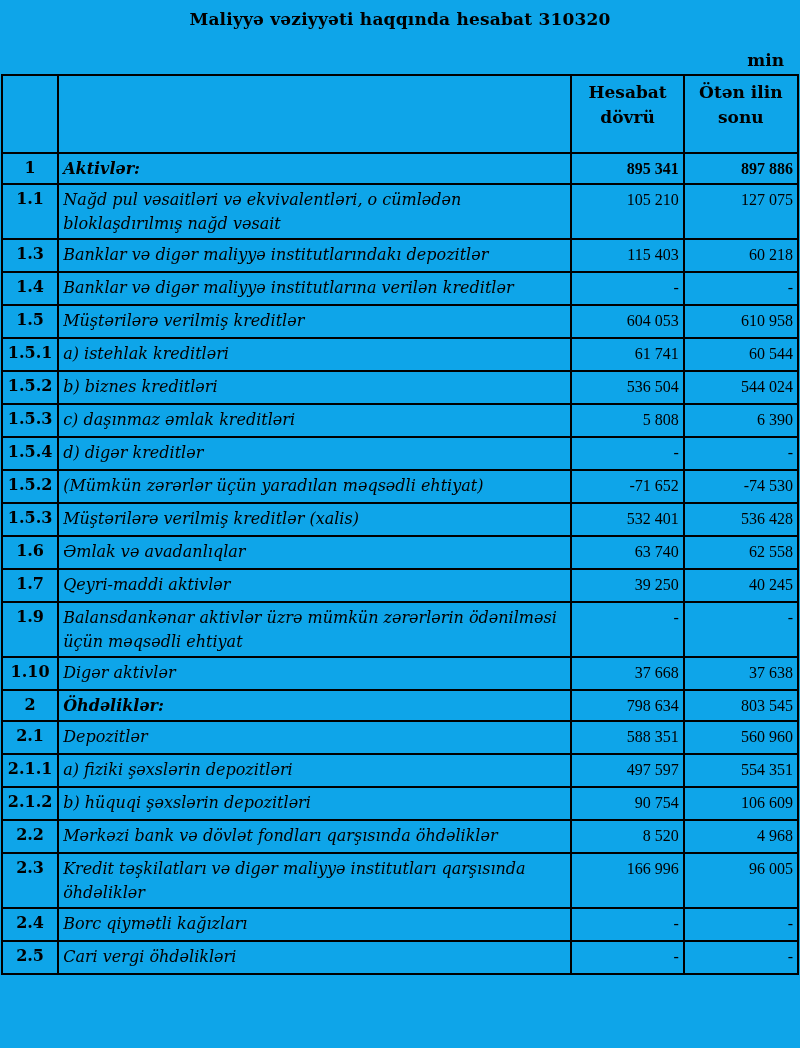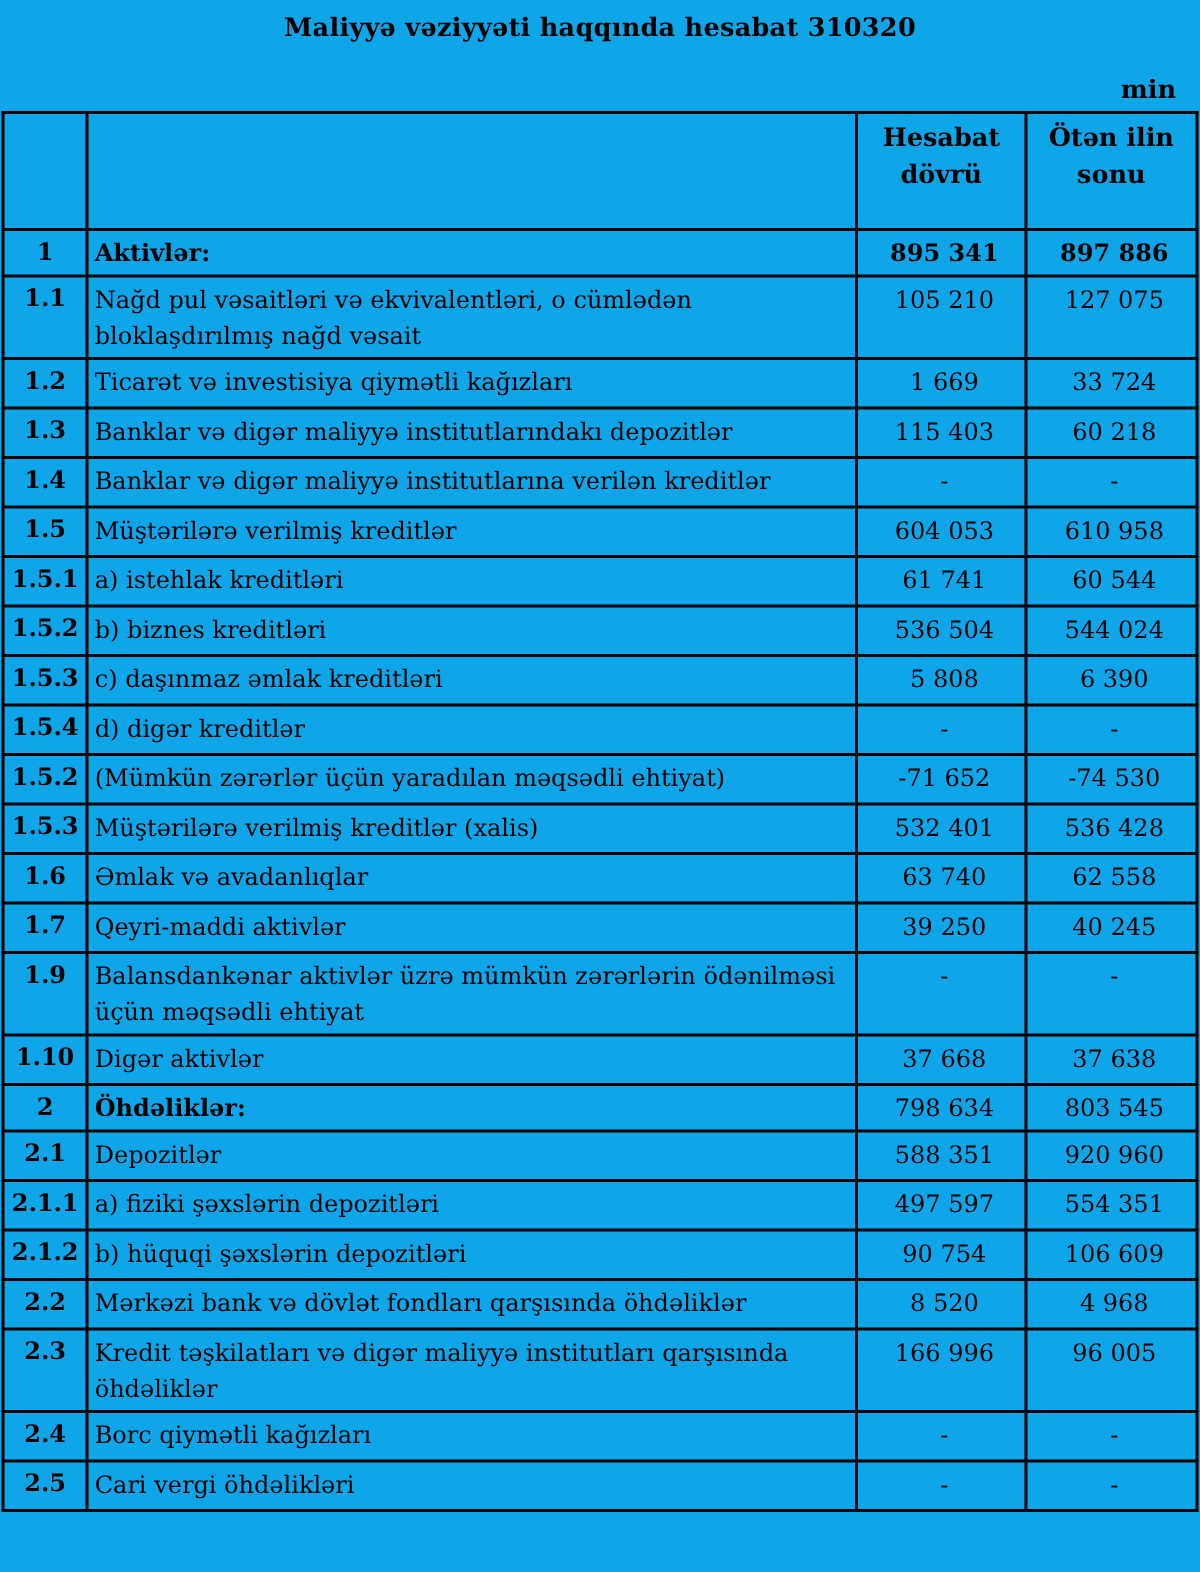--- a/index.html
+++ b/index.html
@@ -59,25 +59,27 @@
     padding-top: 4px;
   }
   .fin-table td.no-cell {
     text-align: center;
     font-weight: bold;
     padding-top: 4px;
   }
   .fin-table td.label-cell {
     text-align: left;
     line-height: 24px;
+    font-style: italic;
   }
   .fin-table td.val-cell {
-    text-align: center;
+    text-align: right;
     padding-left: 8px;
     line-height: 24px;
+    font-family: Liberation Serif, serif;
   }
   .fin-table tr.row-normal td { height: 25px; }
   .fin-table tr.row-section td { height: 23px; }
   .fin-table tr.bold-label td.label-cell { font-weight: bold; }
   .fin-table tr.bold-values td.val-cell { font-weight: bold; }
 </style>
 </head>
 <body>
 
 <div class="page">
@@ -110,26 +112,20 @@
           <td class="val-cell">895 341</td>
           <td class="val-cell">897 886</td>
         </tr>
         <tr class="row-normal ">
           <td class="no-cell">1.1</td>
           <td class="label-cell">Nağd pul vəsaitləri və  ekvivalentləri, o cümlədən bloklaşdırılmış nağd vəsait</td>
           <td class="val-cell">105 210</td>
           <td class="val-cell">127 075</td>
         </tr>
         <tr class="row-normal ">
-          <td class="no-cell">1.2</td>
-          <td class="label-cell">Ticarət və investisiya qiymətli kağızları</td>
-          <td class="val-cell">1 669</td>
-          <td class="val-cell">33 724</td>
-        </tr>
-        <tr class="row-normal ">
           <td class="no-cell">1.3</td>
           <td class="label-cell">Banklar və digər maliyyə institutlarındakı depozitlər</td>
           <td class="val-cell">115 403</td>
           <td class="val-cell">60 218</td>
         </tr>
         <tr class="row-normal ">
           <td class="no-cell">1.4</td>
           <td class="label-cell">Banklar və digər maliyyə institutlarına verilən kreditlər</td>
           <td class="val-cell">-</td>
           <td class="val-cell">-</td>
@@ -203,21 +199,21 @@
         <tr class="row-section bold-label ">
           <td class="no-cell">2</td>
           <td class="label-cell">Öhdəliklər:</td>
           <td class="val-cell">798 634</td>
           <td class="val-cell">803 545</td>
         </tr>
         <tr class="row-normal ">
           <td class="no-cell">2.1</td>
           <td class="label-cell">Depozitlər</td>
           <td class="val-cell">588 351</td>
-          <td class="val-cell">920 960</td>
+          <td class="val-cell">560 960</td>
         </tr>
         <tr class="row-normal ">
           <td class="no-cell">2.1.1</td>
           <td class="label-cell">a) fiziki şəxslərin depozitləri</td>
           <td class="val-cell">497 597</td>
           <td class="val-cell">554 351</td>
         </tr>
         <tr class="row-normal ">
           <td class="no-cell">2.1.2</td>
           <td class="label-cell">b) hüquqi şəxslərin depozitləri</td>

